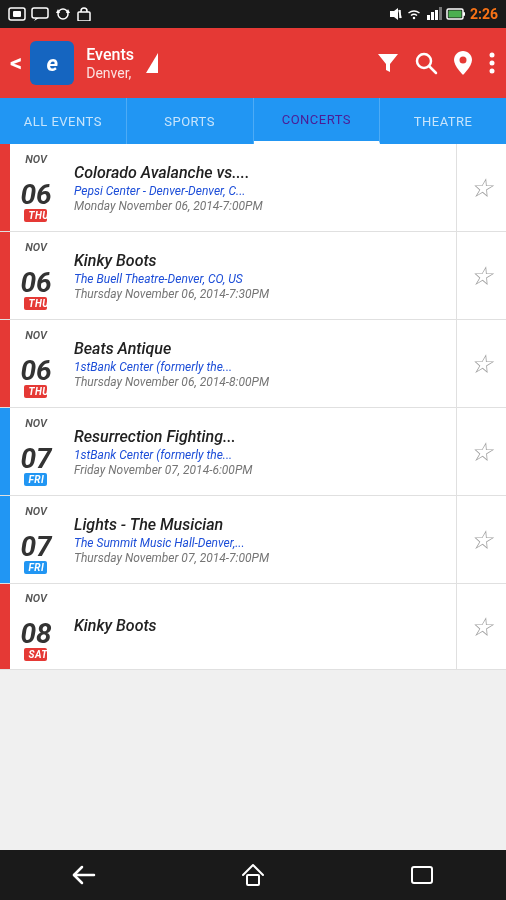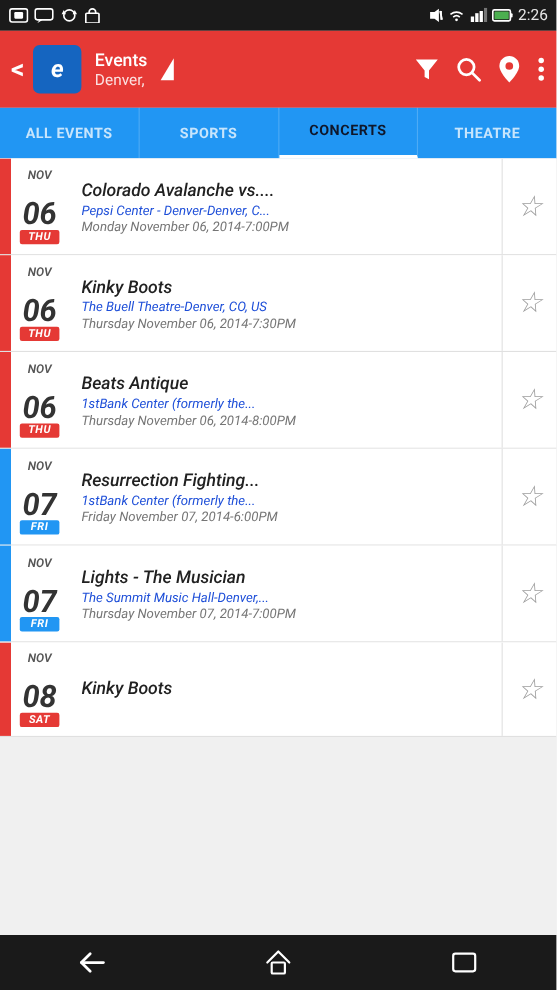--- a/index.html
+++ b/index.html
@@ -25,23 +25,23 @@
       display: flex;
       gap: 5px;
       align-items: center;
     }
     .status-bar-right {
       display: flex;
       align-items: center;
       gap: 4px;
     }
     .status-time {
-      color: #e5e5e5;
+      color: #f97316;
       font-size: 14px;
-      font-weight: normal;
+      font-weight: bold;
     }
 
     
     .app-header {
       background: #e53935;
       height: 70px;
       display: flex;
       align-items: center;
       padding: 0 10px;
       justify-content: space-between;
@@ -105,29 +105,29 @@
       display: flex;
       align-items: stretch;
     }
     .tab-item {
       flex: 1;
       display: flex;
       align-items: center;
       justify-content: center;
       color: rgba(255,255,255,0.75);
       font-size: 13px;
-      font-weight: 700;
+      font-weight: 400;
       letter-spacing: 0.5px;
       border-right: 1px solid rgba(255,255,255,0.2);
       cursor: pointer;
       position: relative;
     }
     .tab-item:last-child { border-right: none; }
     .tab-item.active {
-      color: #0f172a;
+      color: #4c1d95;
       border-bottom: 3px solid white;
       text-align: center;
     }
 
     
     .events-list {
       background: #f0f0f0;
       overflow-y: auto;
       height: calc(900px - 28px - 70px - 46px - 50px);
     }
@@ -147,22 +147,21 @@
       justify-content: center;
       padding: 8px 4px;
       position: relative;
     }
     .day-label {
       font-size: 10px;
       font-weight: 700;
       color: white;
       letter-spacing: 0.5px;
       background: #e53935;
-      width: 36px;
-      text-align: center;
+      width: 23px;
       padding: 2px 0;
       border-radius: 2px 2px 0 0;
     }
     .day-number {
       font-size: 28px;
       font-weight: bold;
       color: #333;
       line-height: 1;
       margin-top: 15px;
     }

